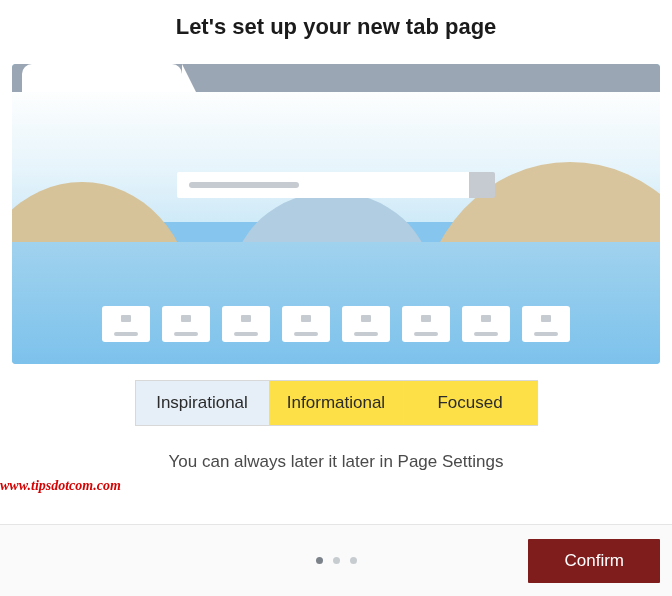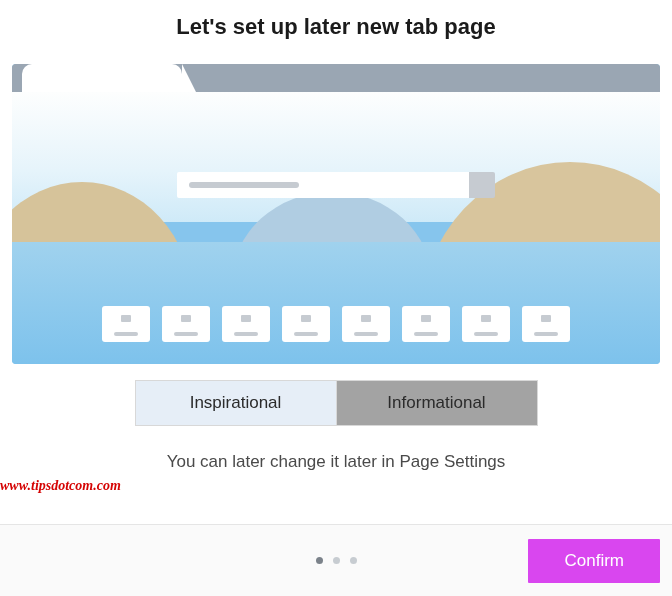--- a/index.html
+++ b/index.html
@@ -76,21 +76,21 @@
   .tile::before{content:""; position:absolute; top:9px; left:50%; transform:translateX(-50%); width:10px; height:7px; background:#c6cbd1; border-radius:1px;}
   .tile::after{content:""; position:absolute; bottom:6px; left:50%; transform:translateX(-50%); width:24px; height:4px; background:#c6cbd1; border-radius:2px;}
 
   
   .options {
     display:flex; width:403px; margin:16px auto 0;
     border:1px solid #d8d8d8;
   }
   .opt {
     flex:1; text-align:center; padding:12px 0; font-size:17px; color:#2b2b2b;
-    cursor:pointer; background:#a3a3a3;
+    cursor:pointer; background:#fde047;
   }
   .opt + .opt { border-left:1px solid #d8d8d8; }
   .opt.selected { background:#e6eef7; }
 
   .hint {
     text-align:center; font-size:17px; color:#4a4a4a; margin-top:26px;
   }
   .watermark {
     text-align:left; font-family: Georgia, serif; font-style:italic; font-weight:bold;
     color:#d50404; font-size:14px; margin-top:6px;
@@ -99,28 +99,28 @@
   .footer {
     position:absolute; left:0; right:0; bottom:0; height:72px;
     border-top:1px solid #e5e5e5; background:#fafafa;
     display:flex; align-items:center; justify-content:center;
   }
   .dots { display:flex; gap:10px; color:#9aa2aa; font-size:11px;}
   .dot { width:7px; height:7px; border-radius:50%; background:#c7ccd1;}
   .dot.active { background:#7b828a;}
   .confirm {
     position:absolute; right:12px; top:50%; transform:translateY(-50%);
-    background:#d946ef; color:#fff; border:none; font-size:17px;
+    background:#7f1d1d; color:#fff; border:none; font-size:17px;
     padding:12px 36px; cursor:pointer; border-radius:1px;
   }
 </style>
 </head>
 <body>
 
-<div class="title">Let's set up later new tab page</div>
+<div class="title">Let's set up your new tab page</div>
 
 <div class="preview">
   <div class="chrome"></div>
   <div class="tab"></div>
   <div class="content-area">
     <div class="sky"></div>
     <div class="mtn left"></div>
     <div class="mtn mid"></div>
     <div class="mtn right"></div>
     <div class="haze"></div>
@@ -138,23 +138,24 @@
       <div class="tile"></div>
       <div class="tile"></div>
       <div class="tile"></div>
     </div>
   </div>
 </div>
 
 <div class="options">
   <div class="opt selected">Inspirational</div>
   <div class="opt">Informational</div>
+  <div class="opt">Focused</div>
 </div>
 
-<div class="hint">You can later change it later in Page Settings</div>
+<div class="hint">You can always later it later in Page Settings</div>
 <div class="watermark">www.tipsdotcom.com</div>
 
 <div class="footer">
   <div class="dots">
     <div class="dot active"></div>
     <div class="dot"></div>
     <div class="dot"></div>
   </div>
   <button class="confirm">Confirm</button>
 </div>

